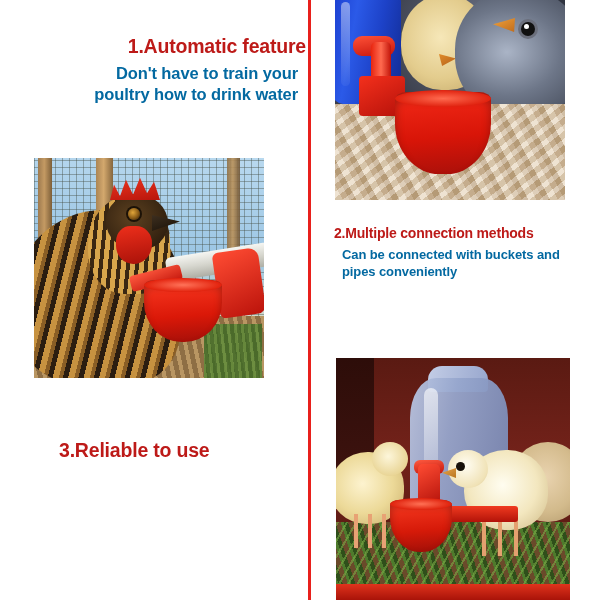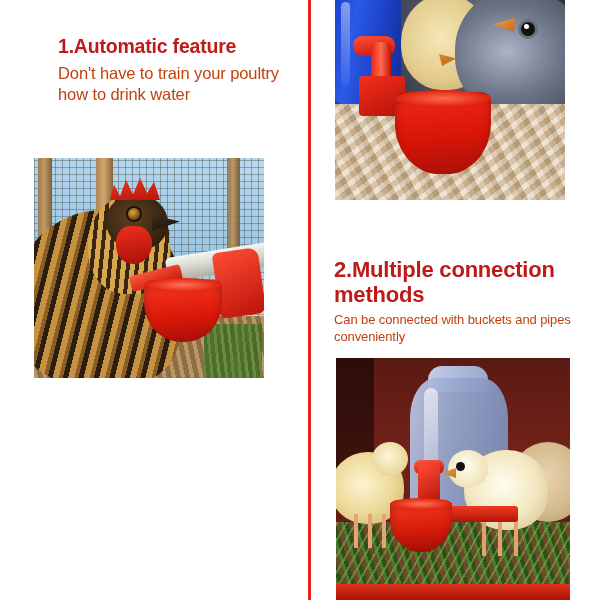--- a/index.html
+++ b/index.html
@@ -35,33 +35,33 @@
     position: absolute;
   }
   .heading {
     color: #bd1a18;
     font-weight: bold;
     line-height: 1.12;
     margin: 0;
     letter-spacing: -0.2px;
   }
   .body-text {
-    color: #c2410c;
-    font-weight: normal;
+    color: #0369a1;
+    font-weight: bold;
     line-height: 1.3;
-    margin: 0;
+    margin: 8px;
     letter-spacing: -0.1px;
   }
 
-  #feature-1 { left: 58px;  top: 36px;  width: 248px; }
+  #feature-1 { left: 58px;  top: 36px;  width: 248px; text-align: right; }
   #feature-1 .heading   { font-size: 19.5px; }
   #feature-1 .body-text { font-size: 16.5px; margin-top: 5px; }
 
   #feature-2 { left: 334px; top: 226px; width: 252px; }
-  #feature-2 .heading   { font-size: 22px; margin-top: 32px; }
+  #feature-2 .heading   { font-size: 14px; }
   #feature-2 .body-text { font-size: 13px; margin-top: 5px; }
 
   #feature-3 { left: 59px;  top: 440px; width: 252px; }
   #feature-3 .heading   { font-size: 19.5px; }
   #feature-3 .body-text { font-size: 16.5px; margin-top: 2px; }
 
   
   .photo {
     position: absolute;
     overflow: hidden;
@@ -388,20 +388,21 @@
     <p class="heading">1.Automatic feature</p>
     <p class="body-text">Don't have to train your poultry how to drink water</p>
   </div>
 
   <div class="text-block" id="feature-2">
     <p class="heading">2.Multiple connection methods</p>
     <p class="body-text">Can be connected with buckets and pipes conveniently</p>
   </div>
 
   <div class="text-block" id="feature-3">
+    <p class="heading">3.Reliable to use</p>
   </div>
 
   <div class="photo" id="photo-chicks-bucket">
     <div class="photo-inner">
       <div class="pa-bg"></div>
       <div class="pa-bucket"></div>
       <div class="pa-chick-grey2"></div>
       <div class="pa-chick-yellow"></div>
       <div class="pa-chick-grey"></div>
       <div class="pa-beak"></div>

